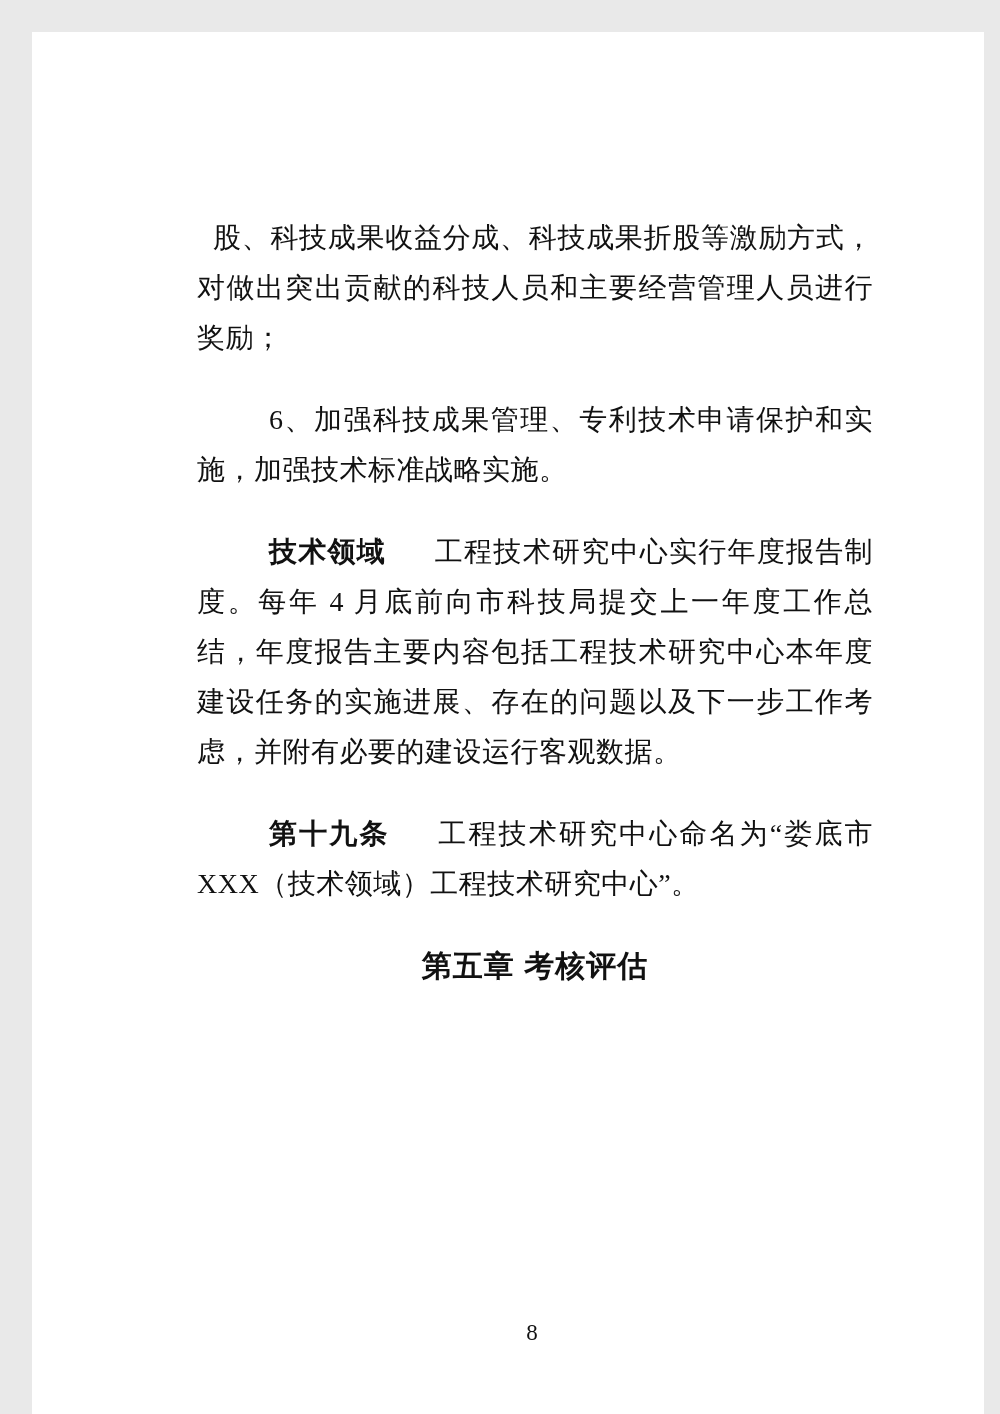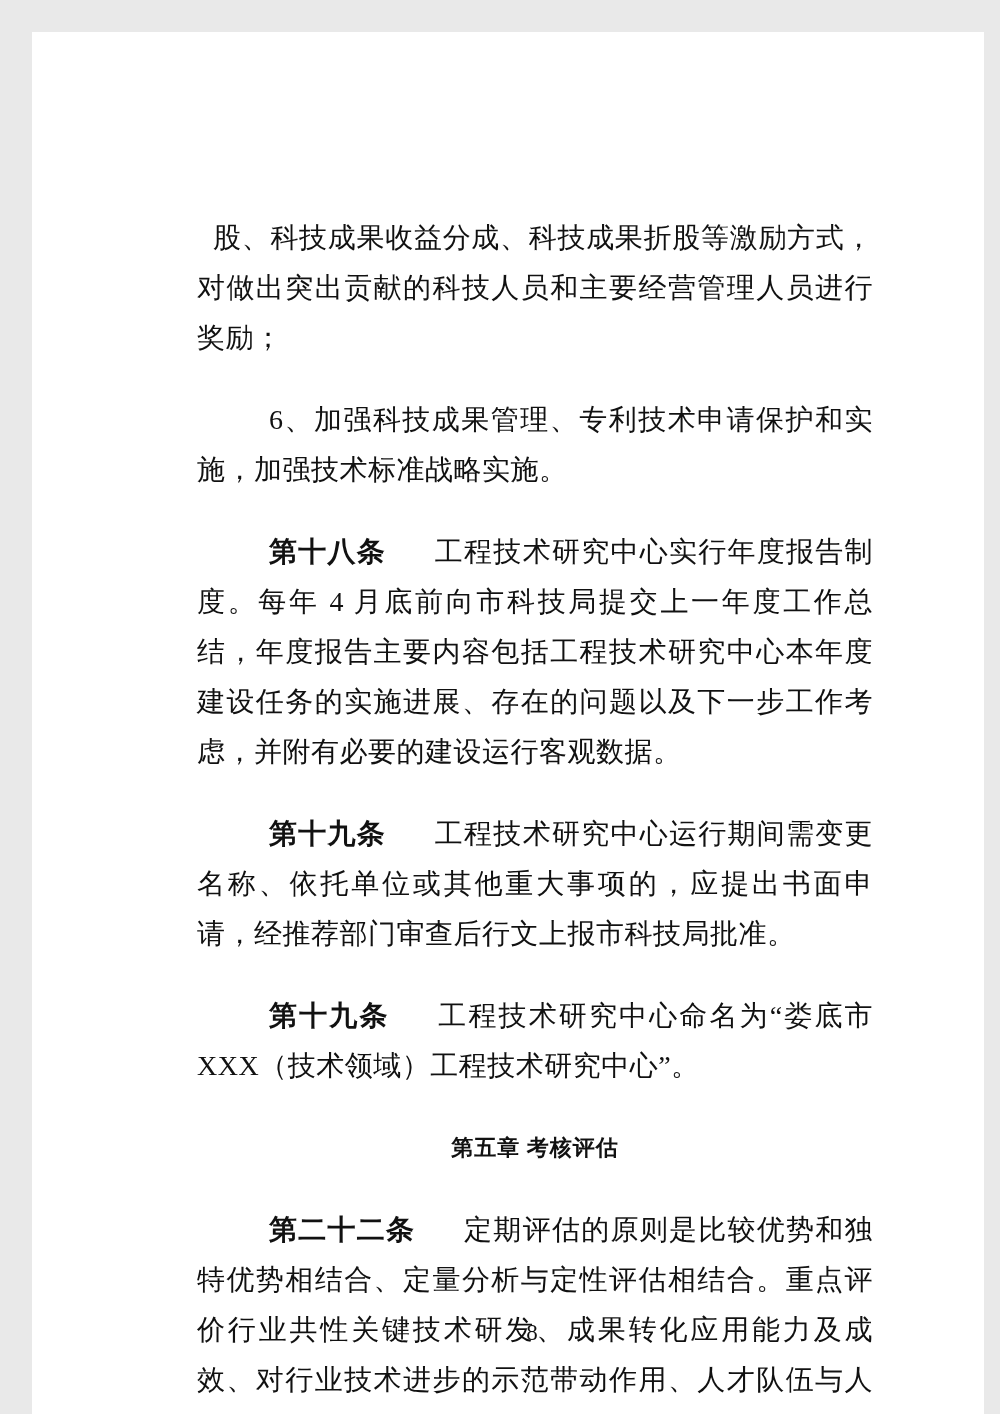--- a/index.html
+++ b/index.html
@@ -34,22 +34,22 @@
     margin: 0;
   }
   p.para.no-indent {
     text-indent: 0;
   }
   .article-label {
     font-weight: bold;
     margin-right: 0.6em;
   }
   .chapter-heading {
-    font-family: Liberation Serif, serif;
-    font-size: 22px;
+    font-family: Liberation Sans, sans-serif;
+    font-size: 30px;
     font-weight: bold;
     text-align: center;
     text-indent: 0;
     line-height: 50px;
     letter-spacing: 1px;
     margin: 0;
   }
   .page-number {
     position: absolute;
     top: 1270px;
@@ -65,27 +65,25 @@
 </head>
 <body>
 
 <div class="page">
   <div class="content">
 
     <p class="para no-indent"><span>股、科技成果收益分成、科技成果折股等激励方式，对做出突出贡献的科技人员和主要经营管理人员进行奖励；</span></p>
 
     <p class="para"><span>6、加强科技成果管理、专利技术申请保护和实施，加强技术标准战略实施。</span></p>
 
-    <p class="para"><span class="article-label">第十八条</span><span>工程技术研究中心实行年度报告制度。每年 4 月底前向市科技局提交上一年度工作总结，年度报告主要内容包括工程技术研究中心本年度建设任务的实施进展、存在的问题以及下一步工作考虑，并附有必要的建设运行客观数据。</span></p>
+    <p class="para"><span class="article-label">技术领域</span><span>工程技术研究中心实行年度报告制度。每年 4 月底前向市科技局提交上一年度工作总结，年度报告主要内容包括工程技术研究中心本年度建设任务的实施进展、存在的问题以及下一步工作考虑，并附有必要的建设运行客观数据。</span></p>
 
-    <p class="para"><span class="article-label">第十九条</span><span>工程技术研究中心运行期间需变更名称、依托单位或其他重大事项的，应提出书面申请，经推荐部门审查后行文上报市科技局批准。</span></p>
 
     <p class="para"><span class="article-label">第十九条</span><span>工程技术研究中心命名为“娄底市 XXX（技术领域）工程技术研究中心”。</span></p>
 
     <h2 class="chapter-heading">第五章 考核评估</h2>
 
 
-    <p class="para"><span class="article-label">第二十二条</span><span>定期评估的原则是比较优势和独特优势相结合、定量分析与定性评估相结合。重点评价行业共性关键技术研发、成果转化应用能力及成效、对行业技术进步的示范带动作用、人才队伍与人才培养情况以及体制机制创新等。</span></p>
 
   </div>
 
   <div class="page-number">8</div>
 </div>
 
 </body></html>

